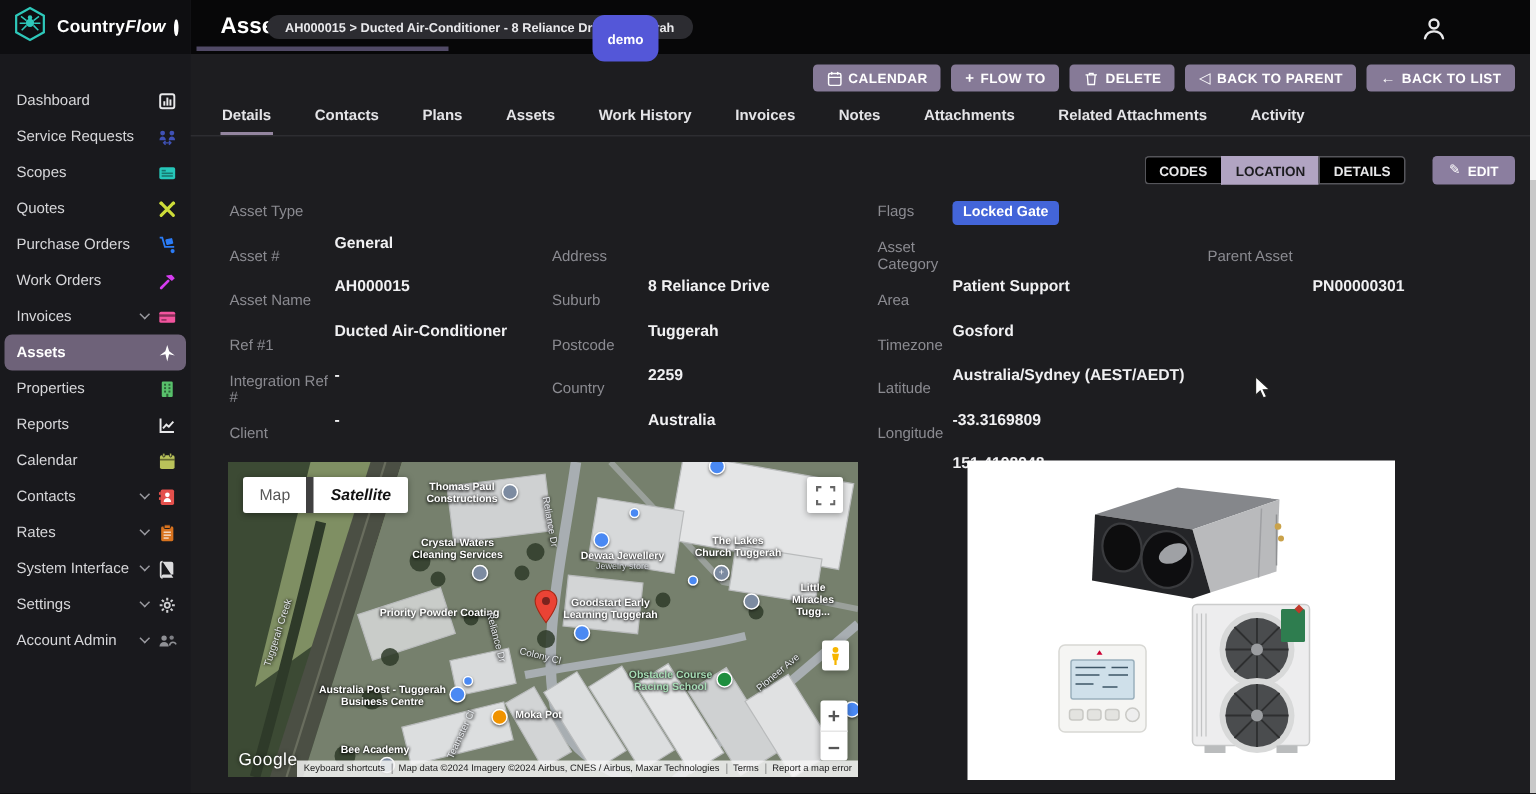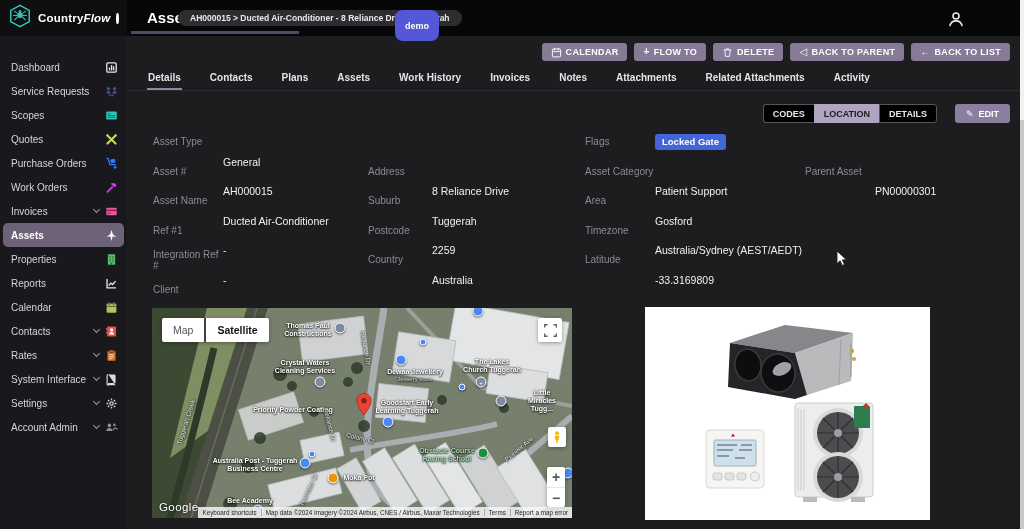--- a/index.html
+++ b/index.html
@@ -50,38 +50,38 @@
   .seg:last-child{border-radius:0 3px 3px 0;border-right:1px solid #55555a;}
   .seg.active{background:#b1a4c2;color:#1c1c1f;border-color:#b1a4c2;}
   .edit-btn{background:#8b7e9f;border:none;border-radius:3px;color:#fff;height:19px;font-size:9px;font-weight:700;display:flex;align-items:center;gap:5px;padding:0 11px;cursor:pointer;}
 
   
   .fields{position:absolute;top:127px;left:0;width:100%;height:172px;}
   .fcol{position:absolute;top:0;}
   .fcol.c1{left:26px;}  .fcol.c2{left:241px;}  .fcol.c3{left:458px;}  .fcol.c4{left:678px;}
   .frow{height:29.5px;display:flex;align-items:center;}
   .flabel{color:#8b8b91;font-size:10px;flex:0 0 auto;}
-  .c1 .flabel{width:70px;} .c2 .flabel{width:64px;} .c3 .flabel{width:70px;} .c4 .flabel{width:70px;}
-  .fvalue{color:#f0f0f2;font-size:10.5px;font-weight:400;white-space:nowrap;margin-top:40px;}
+  .c1 .flabel{width:70px;} .c2 .flabel{width:64px;} .c3 .flabel{width:50px;} .c4 .flabel{width:70px;}
+  .fvalue{color:#f0f0f2;font-size:10.5px;font-weight:700;white-space:nowrap;margin-top:40px;}
   .badge-chip{background:#4365d9;color:#fff;font-size:9.5px;font-weight:700;border-radius:3px;padding:2.5px 7px;}
 
   
   .map{position:absolute;left:25px;top:308px;width:420px;height:210px;overflow:hidden;background:#55604b;cursor:grab;}
   .map svg.base{position:absolute;left:0;top:0;}
   .map-label{position:absolute;transform:translate(-50%,-50%);color:#fff;font-size:7px;font-weight:700;text-align:center;white-space:pre-line;line-height:1.15;text-shadow:0 0 2px rgba(0,0,0,.95),0 1px 2px rgba(0,0,0,.8);z-index:3;cursor:pointer;}
   .map-label .sub{font-weight:400;font-size:6px;color:#d4d8dd;}
   .map-label.road{color:#e6e9ed;font-weight:400;font-size:6.5px;white-space:nowrap;cursor:default;}
   .map-label.green{color:#a6dcb4;}
   .poi{position:absolute;width:11px;height:11px;border-radius:50%;border:1.5px solid #fff;transform:translate(-50%,-50%);box-shadow:0 1px 2px rgba(0,0,0,.5);z-index:2;cursor:pointer;display:flex;align-items:center;justify-content:center;color:#fff;font-size:6px;line-height:1;}
   .poi.small{width:7px;height:7px;border-width:1px;}
   .map-pin{position:absolute;left:203px;top:85px;z-index:4;}
   .map-type{position:absolute;left:10px;top:10px;height:24px;background:#fff;border-radius:2px;display:flex;box-shadow:0 1px 4px rgba(0,0,0,.35);z-index:6;}
   .map-type .mt{padding:0 11px;display:flex;align-items:center;font-size:10.5px;color:#565656;cursor:pointer;}
   .map-type .mt.active{font-weight:700;color:#111;}
-  .map-type .mt + .mt{border-left:2px solid #404040;}
+  .map-type .mt + .mt{border-left:5px solid #404040;font-style:italic;}
   .fullscreen{position:absolute;right:10px;top:10px;width:24px;height:24px;background:#fff;border-radius:2px;display:flex;align-items:center;justify-content:center;box-shadow:0 1px 4px rgba(0,0,0,.35);z-index:6;cursor:pointer;}
   .pegman{position:absolute;left:396px;top:119px;width:18px;height:20px;background:#fff;border-radius:2px;display:flex;align-items:center;justify-content:center;box-shadow:0 1px 4px rgba(0,0,0,.35);z-index:6;cursor:pointer;}
   .zoomctl{position:absolute;left:395px;top:159px;width:18px;background:#fff;border-radius:2px;box-shadow:0 1px 4px rgba(0,0,0,.35);z-index:6;}
   .zoomctl .zb{height:20px;display:flex;align-items:center;justify-content:center;color:#565656;font-size:14px;font-weight:700;cursor:pointer;}
   .zoomctl .zb + .zb{border-top:1px solid #e6e6e6;}
   .glogo{position:absolute;left:7px;bottom:5px;color:#fff;font-size:11.5px;font-weight:500;letter-spacing:.4px;text-shadow:0 0 3px rgba(0,0,0,.7);z-index:6;cursor:pointer;}
   .attrib{position:absolute;right:0;bottom:0;height:11px;display:flex;align-items:center;z-index:6;background:rgba(245,245,245,.85);}
   .attrib span{font-size:6.3px;color:#222;padding:0 4px;white-space:nowrap;}
   .attrib span + span{border-left:1px solid rgba(0,0,0,.25);}
 
@@ -464,20 +464,24 @@
             <span class="flabel">Area</span>
             <span class="fvalue">Gosford</span>
           </div>
           <div class="frow">
             <span class="flabel">Timezone</span>
             <span class="fvalue">Australia/Sydney (AEST/AEDT)</span>
           </div>
           <div class="frow">
             <span class="flabel">Latitude</span>
             <span class="fvalue">-33.3169809</span>
+          </div>
+          <div class="frow">
+            <span class="flabel">Longitude</span>
+            <span class="fvalue">151.4198948</span>
           </div>
         </div>
         <div class="fcol c4">
           <div class="frow"></div>
           <div class="frow">
             <span class="flabel">Parent Asset</span>
             <span class="fvalue">PN00000301</span>
           </div>
         </div>
       </div>

